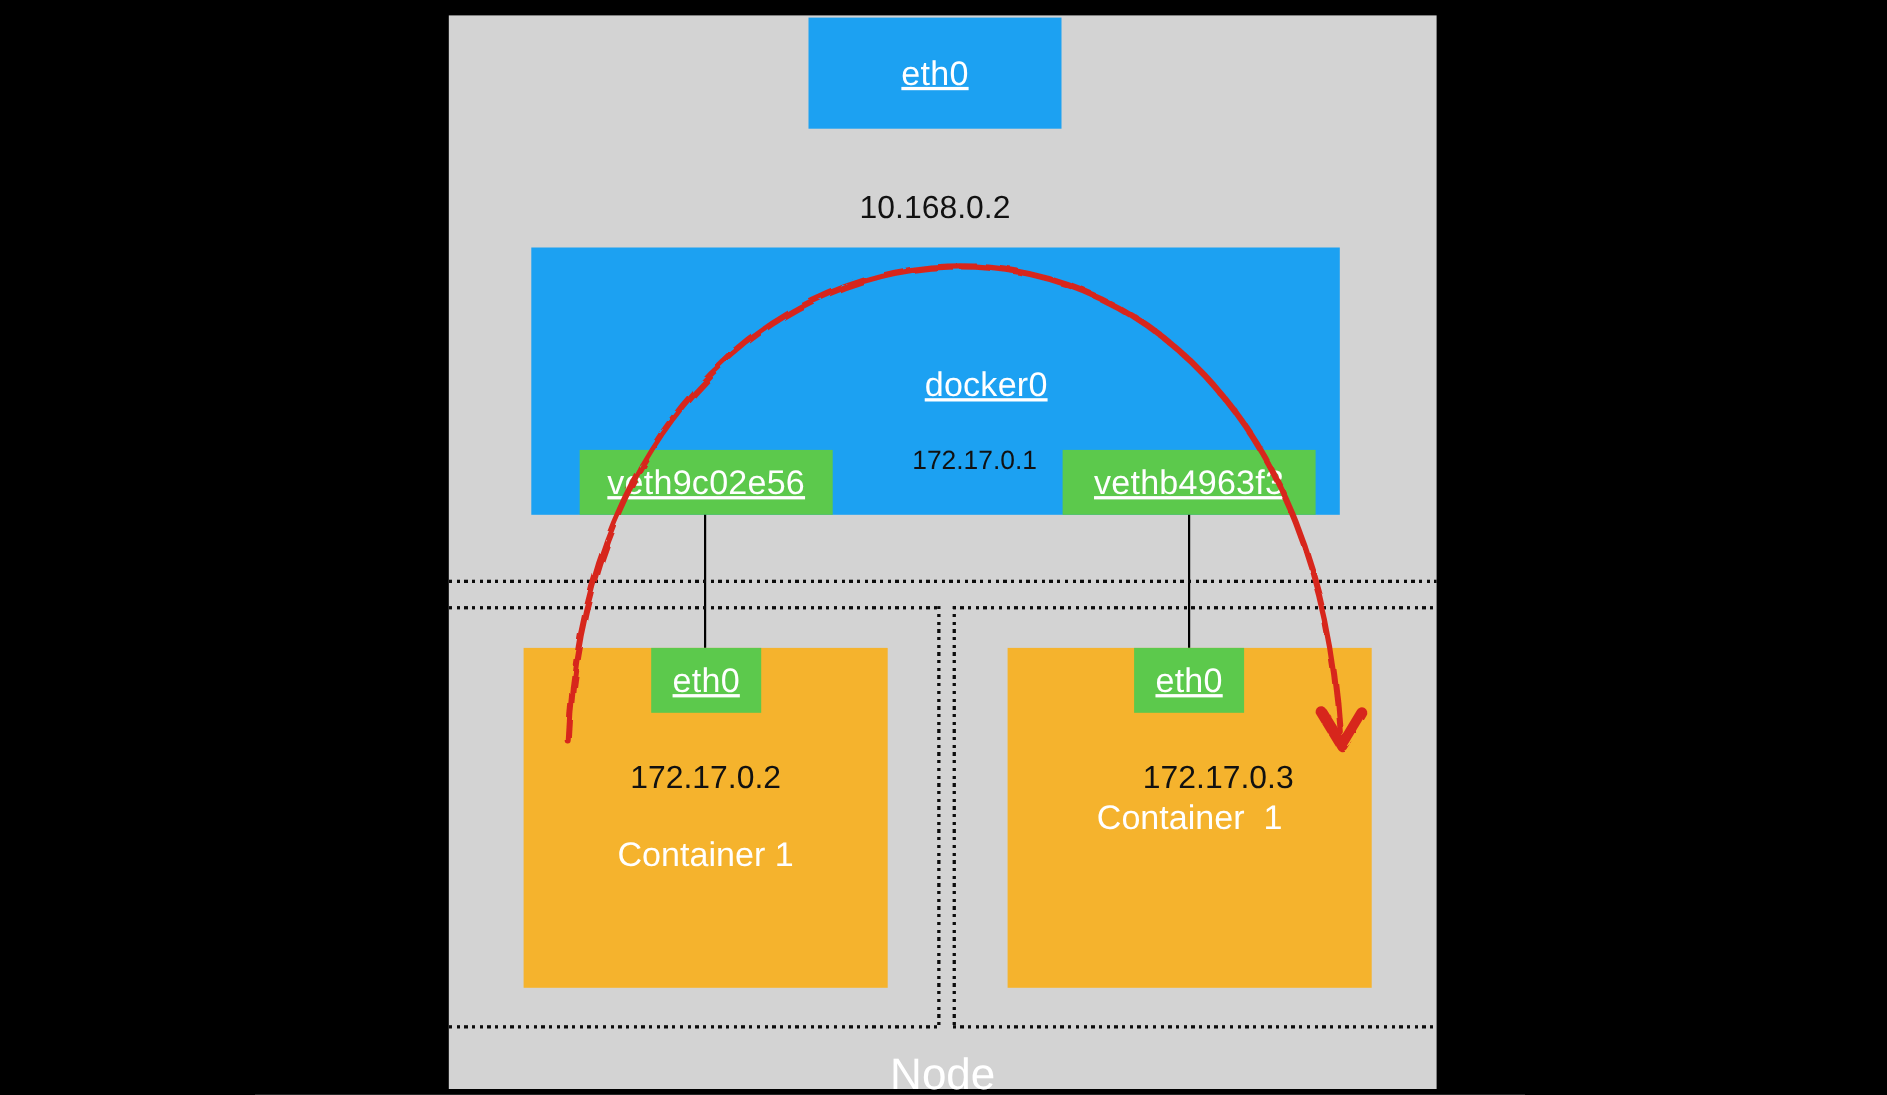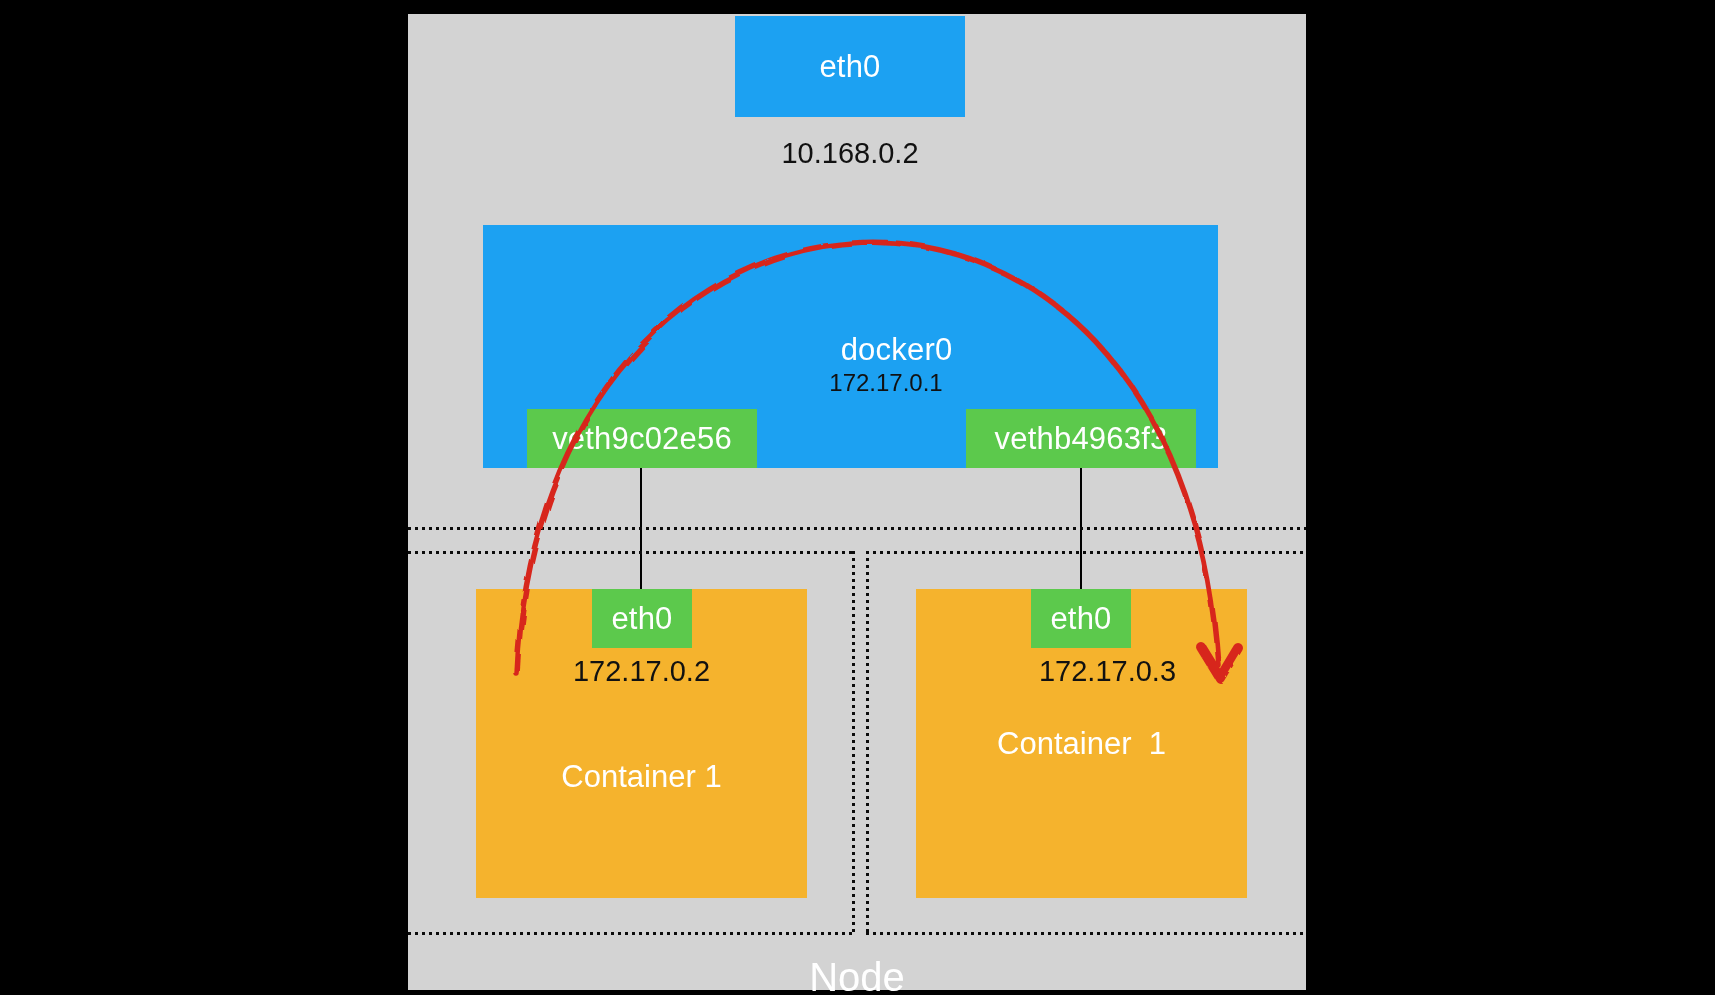--- a/index.html
+++ b/index.html
@@ -18,25 +18,27 @@
   }
   
   .blue-box{background:#1ca1f2;}
   .green-box{background:#5cc94c;}
   .orange-box{background:#f5b32d;}
   .box-label{
     color:#fff;
     text-align:center;
     font-size:31px;
     letter-spacing:0.2px;
+    text-decoration:underline;
   }
   .ip-label{
     color:#111;
     text-align:center;
     font-size:29px;
+    margin-top:36px;
   }
   
   #host-eth-box{left:735px;top:16px;width:230px;height:101px;}
   #host-eth-box .box-label{line-height:101px;}
   #host-ip{left:735px;top:137px;width:230px;}
   
   #bridge-box{left:483px;top:225px;width:735px;height:243px;}
   #bridge-name{left:483px;top:332px;width:827px;}
   #bridge-ip{left:483px;top:369px;width:806px;font-size:24px;}
   

